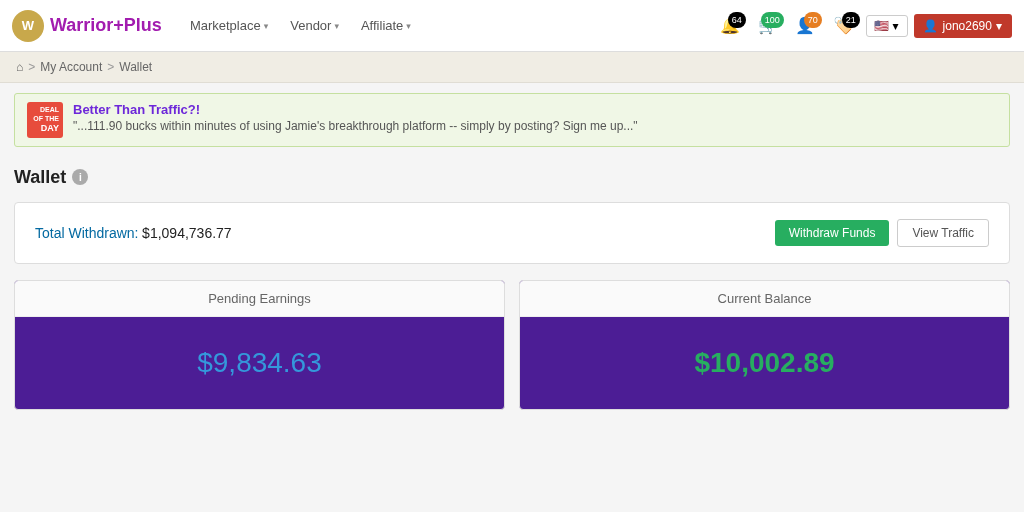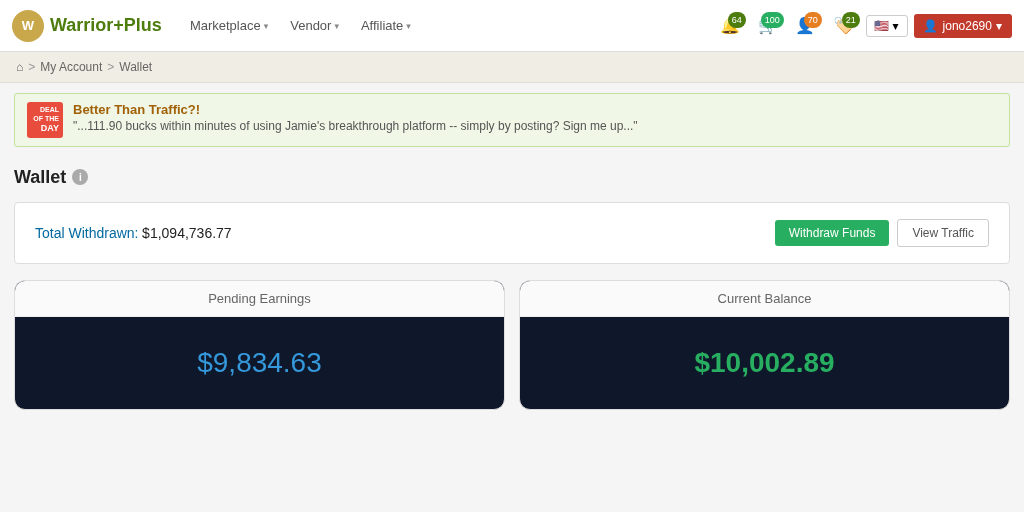--- a/index.html
+++ b/index.html
@@ -21,21 +21,21 @@
       margin-right: 18px;
     }
     #brand-logo {
       width: 32px; height: 32px;
       background: #c8a84b;
       border-radius: 50%;
       display: flex; align-items: center; justify-content: center;
       font-weight: bold; color: #fff; font-size: 13px;
     }
     #brand-name {
-      color: #4d7c0f;
+      color: #a21caf;
       font-size: 18px;
       font-weight: bold;
     }
     .nav-menu {
       display: flex;
       gap: 2px;
       flex: 1;
     }
     .nav-item {
       display: flex; align-items: center;
@@ -57,21 +57,21 @@
       border: none;
       cursor: pointer;
       padding: 4px 6px;
       display: flex; align-items: center;
       font-size: 16px;
       color: #555;
     }
     .nav-badge {
       position: absolute;
       top: 0; right: 0;
-      background: #4d7c0f;
+      background: #000000;
       color: #fff;
       font-size: 9px;
       border-radius: 8px;
       padding: 1px 4px;
       min-width: 16px;
       text-align: center;
       line-height: 14px;
     }
     .nav-badge.green { background: #27ae60; }
     .nav-badge.orange { background: #e67e22; }
@@ -127,21 +127,21 @@
       font-weight: bold;
       padding: 3px 4px;
       border-radius: 3px;
       min-width: 36px;
       text-align: right;
       line-height: 1.3;
     }
     #deal-badge .deal-of { font-size: 7px; }
     #deal-badge .deal-day { font-size: 9px; }
     .promo-text a {
-      color: #a16207;
+      color: #6d28d9;
       font-weight: bold;
       font-size: 13px;
       text-decoration: none;
     }
     .promo-subtext { color: #555; font-size: 12px; margin-top: 2px; }
 
     
     #main-content {
       padding: 10px 14px;
     }
@@ -209,23 +209,23 @@
       cursor: pointer;
     }
 
     
     #balance-cards {
       display: grid;
       grid-template-columns: 1fr 1fr;
       gap: 14px;
     }
     .balance-card {
-      background: #0f172a;
+      background: #4c1d95;
       border: 1px solid #ddd;
-      border-radius: 11px;
+      border-radius: 4px;
       overflow: hidden;
     }
     .balance-card-header {
       padding: 10px 16px;
       border-bottom: 1px solid #eee;
       font-size: 13px;
       color: #666;
       text-align: center;
       background: #fafafa;
     }

